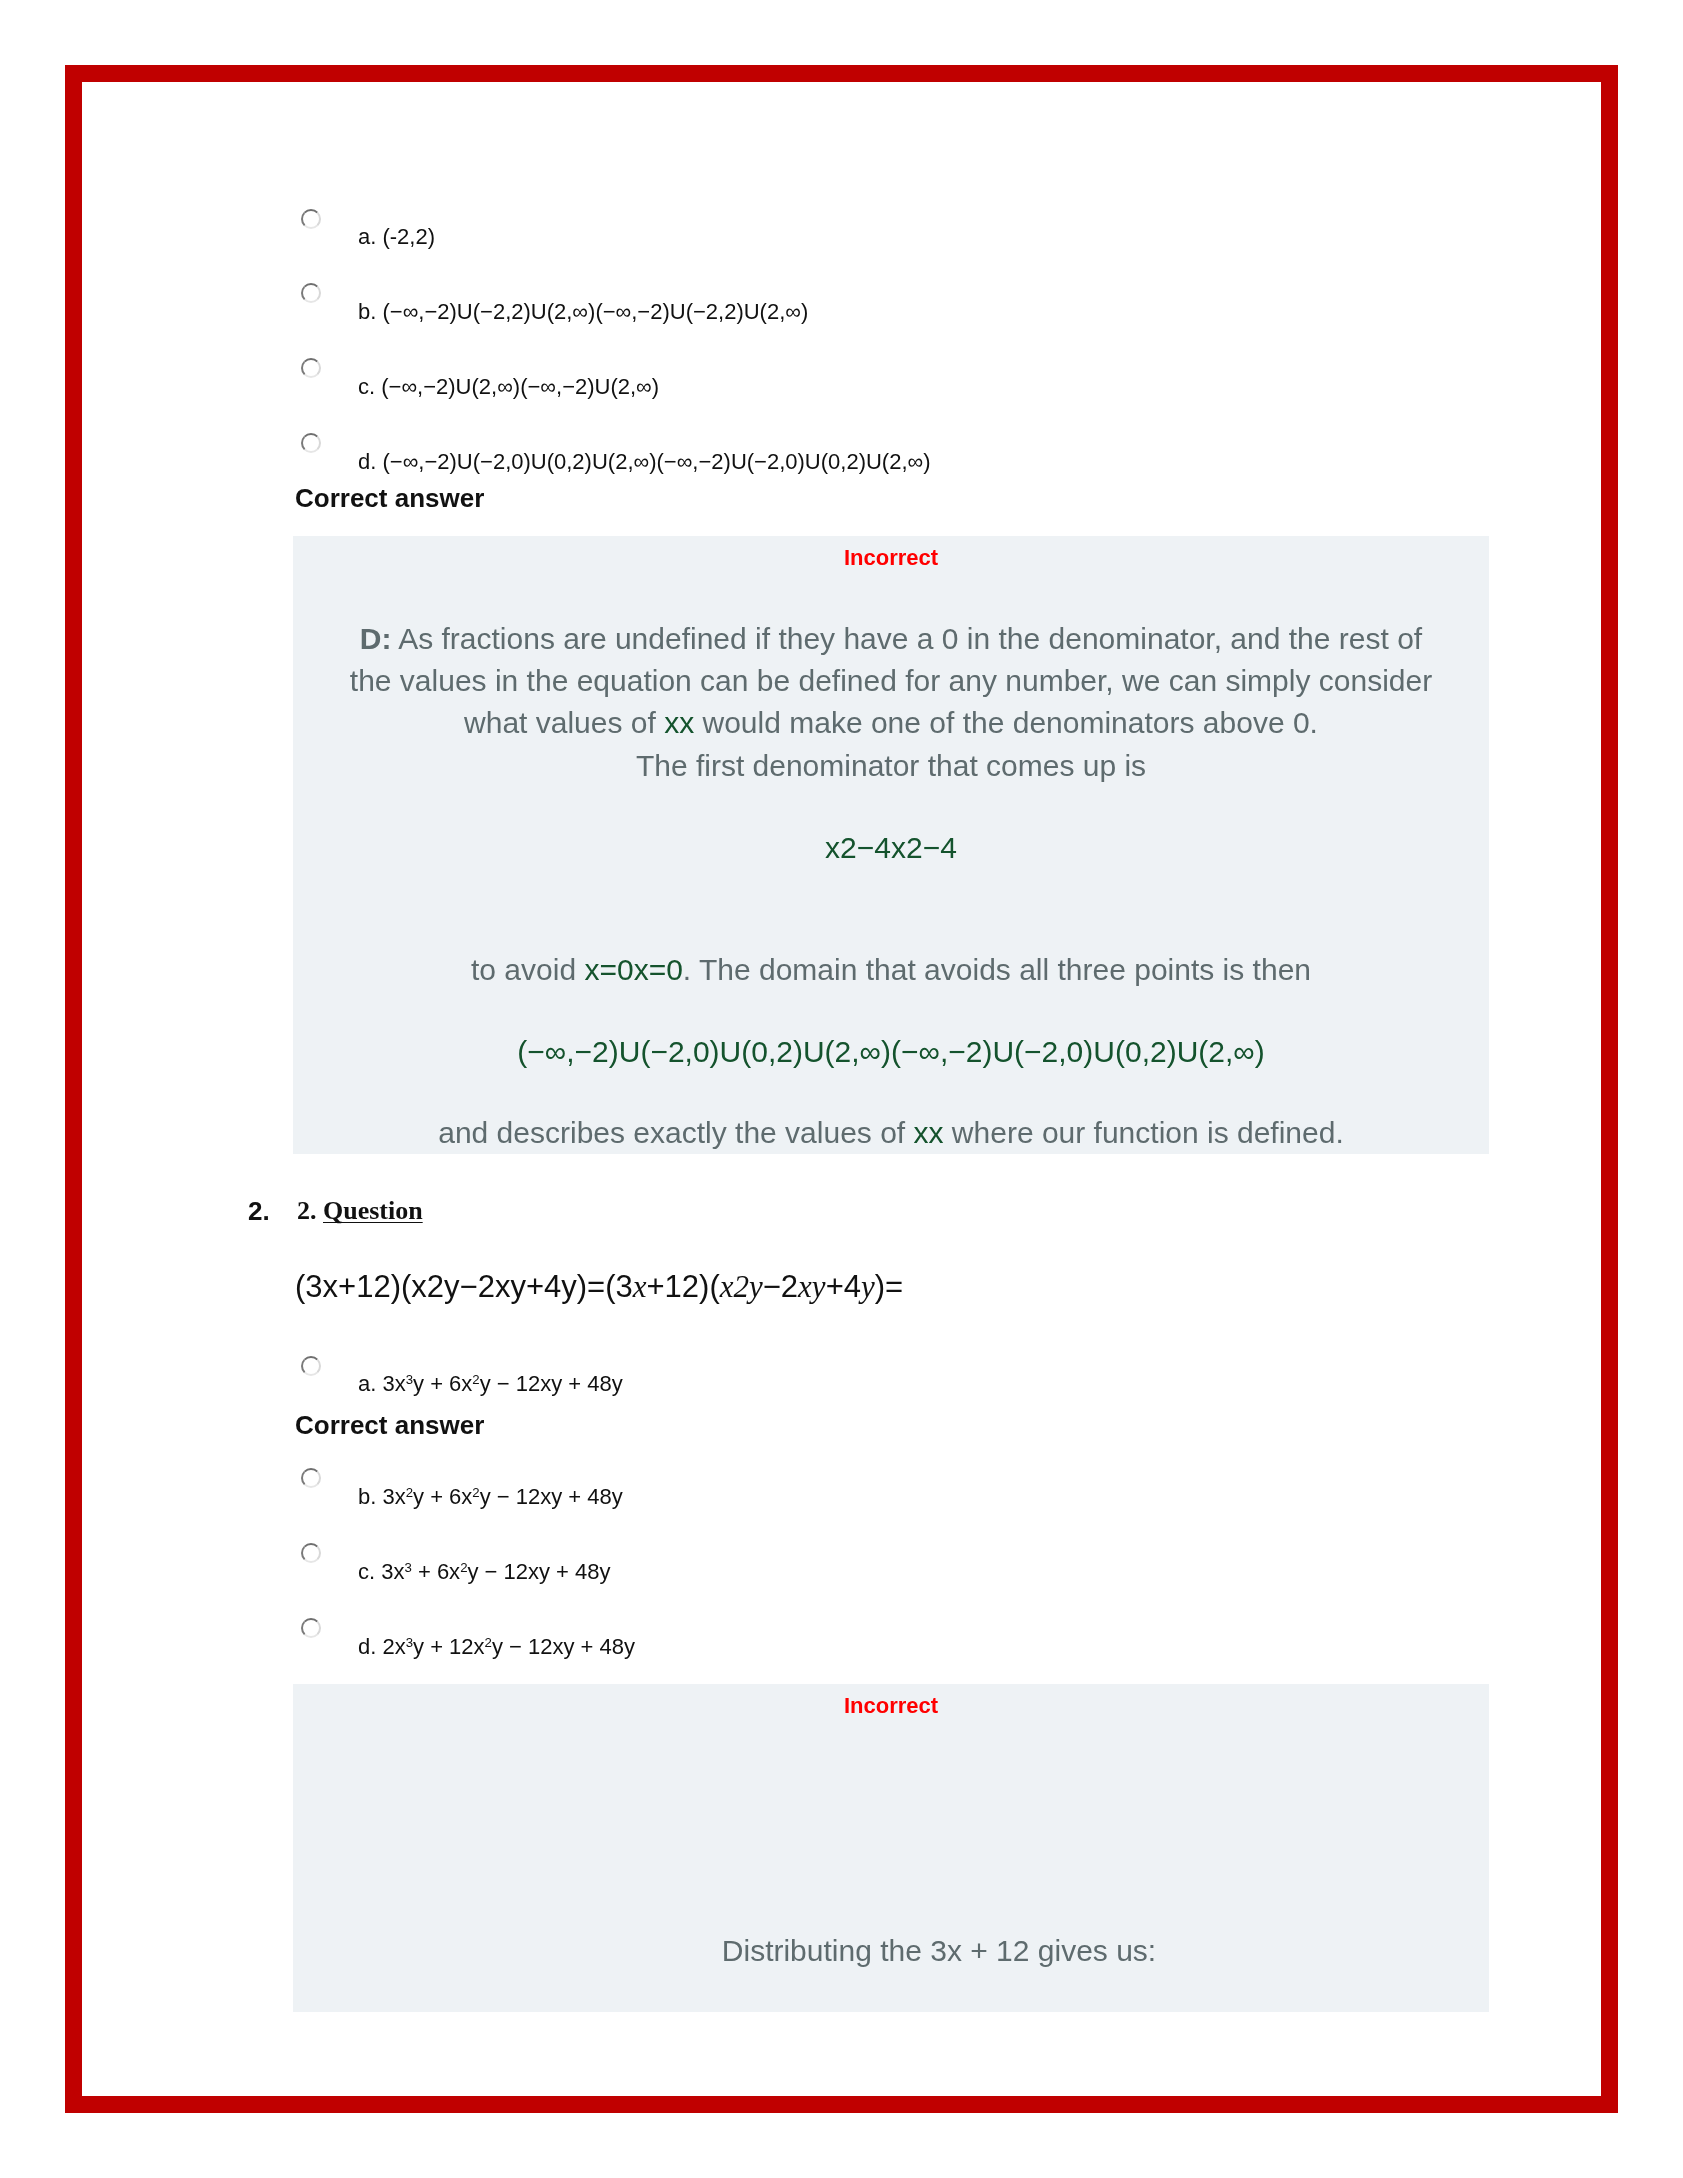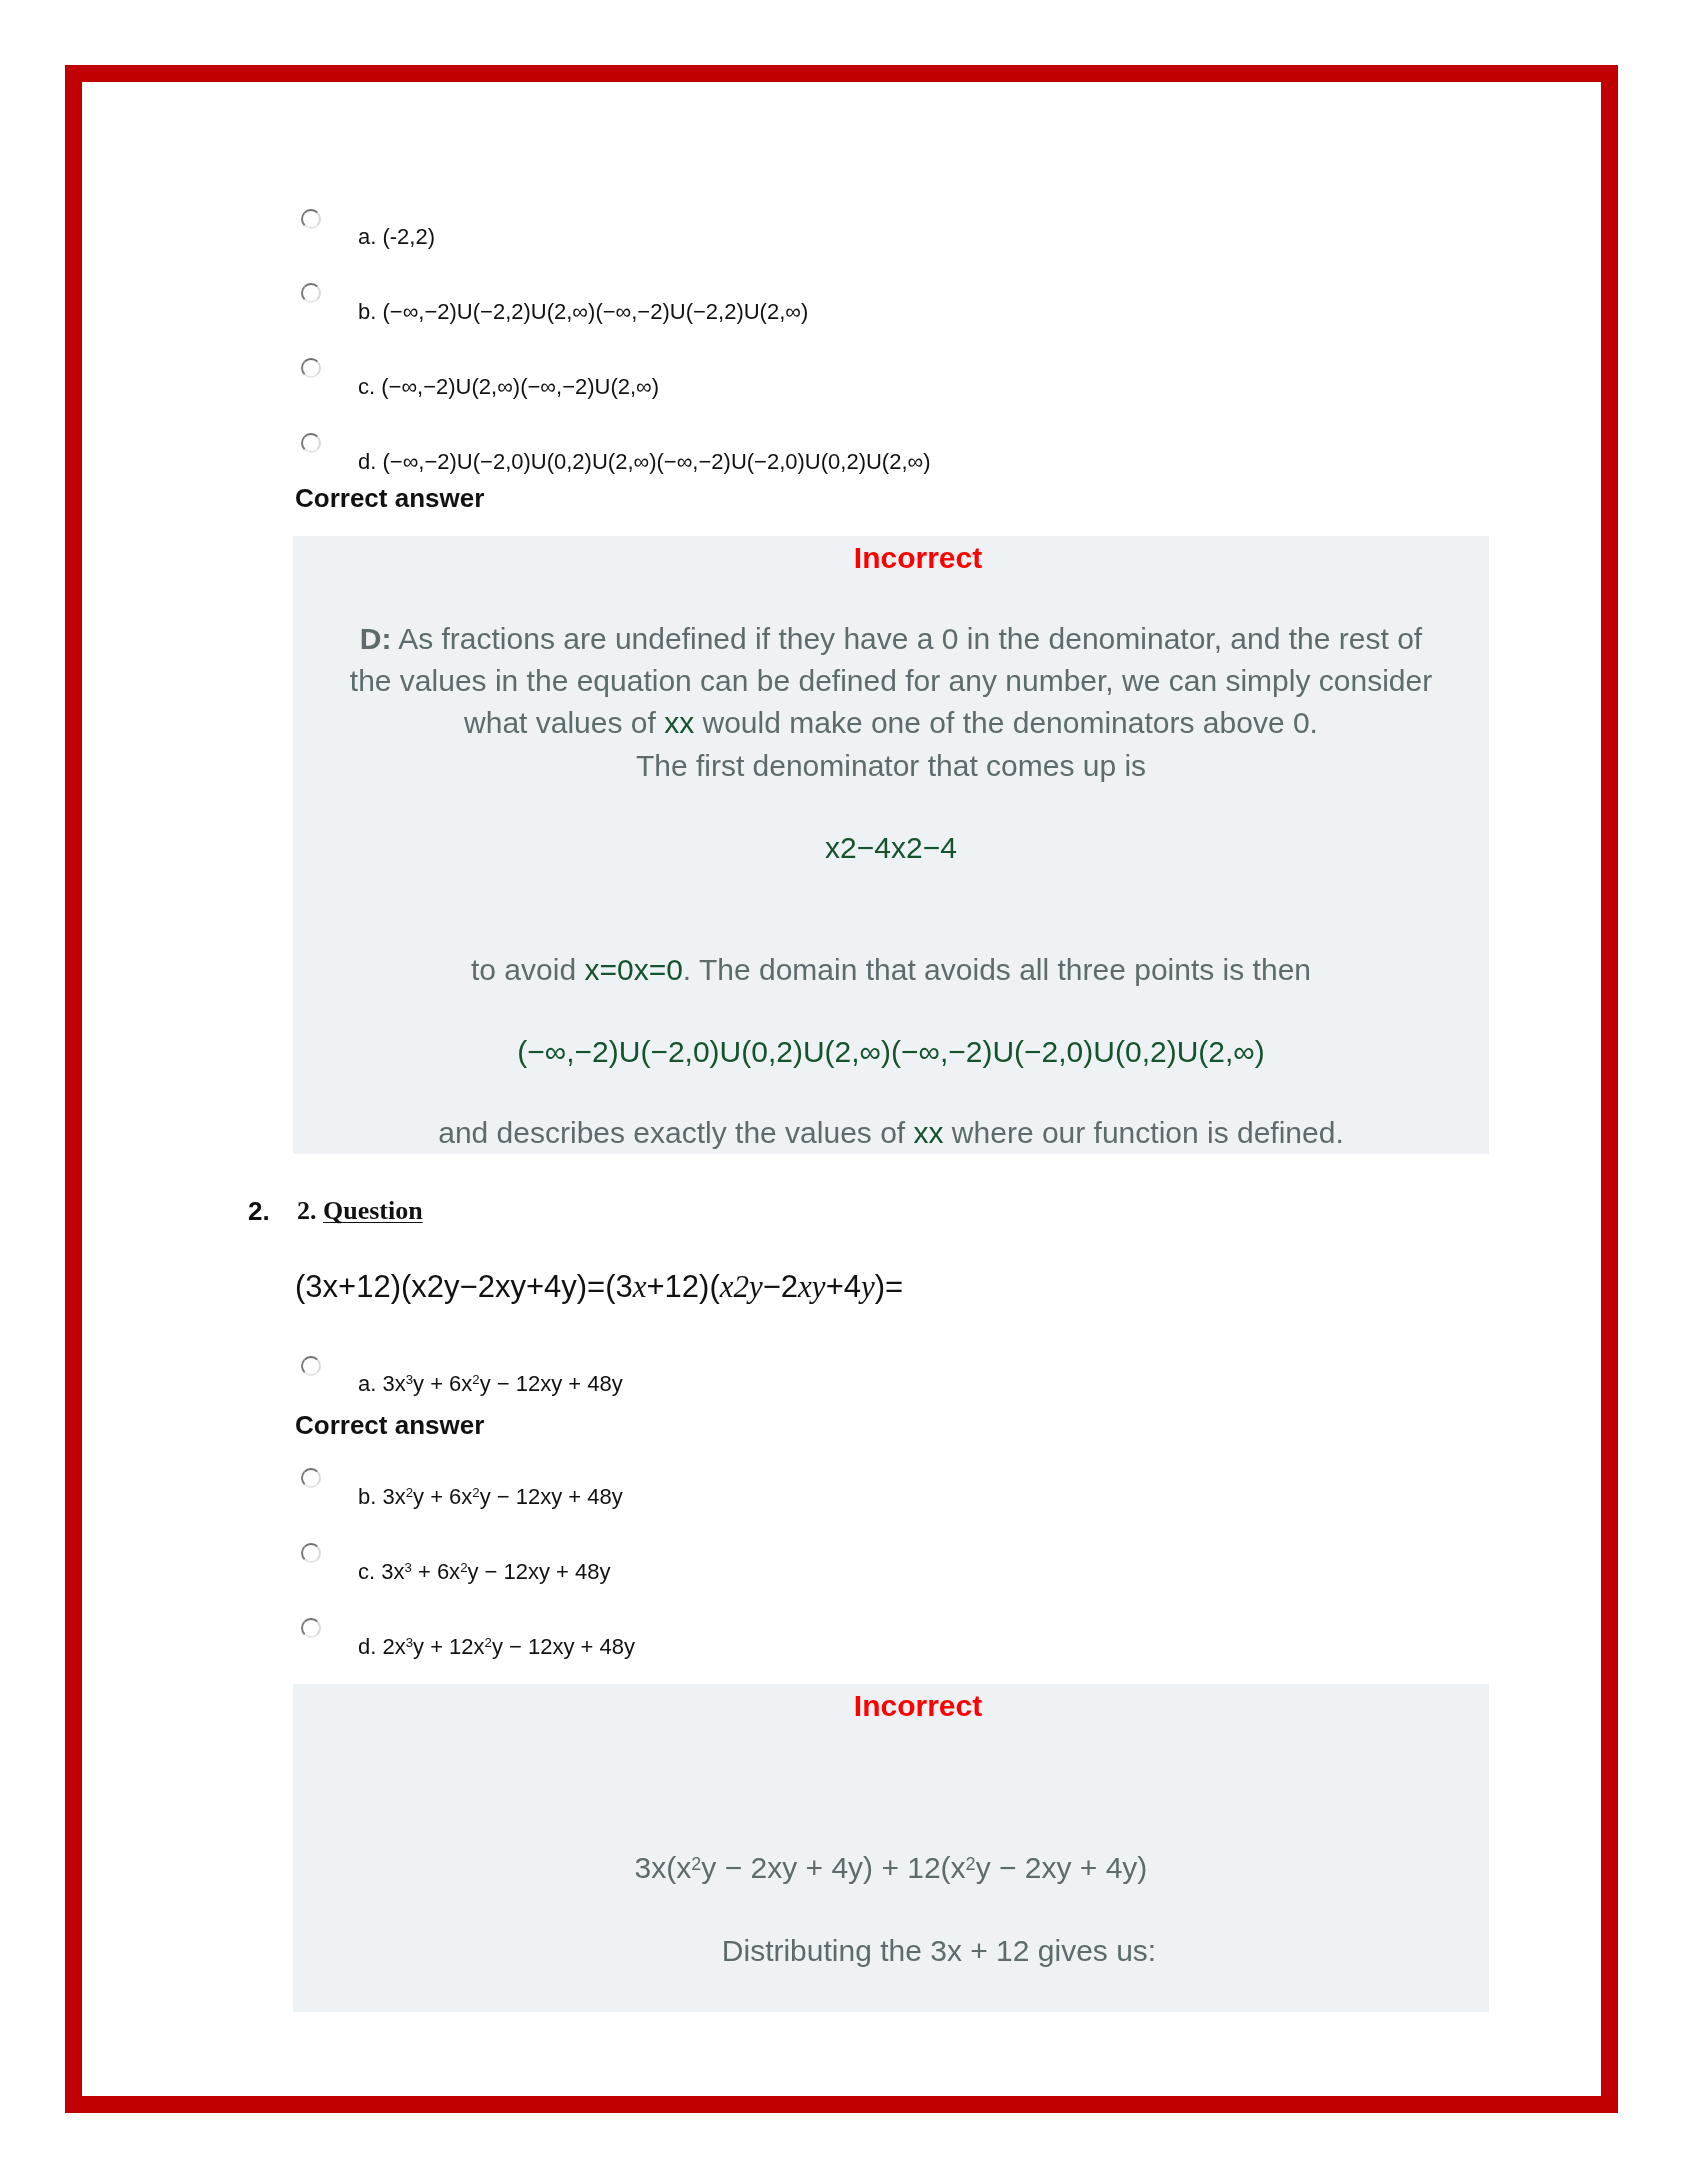--- a/index.html
+++ b/index.html
@@ -9,21 +9,21 @@
            border:17px solid #c00000; }
   .radio { position:absolute; width:20px; height:20px; border-radius:50%;
            border:2px solid; border-color:#6f6f6f #d8d8d8 #e6e6e6 #7a7a7a;
            background:#fff; box-sizing:border-box; }
   .opt { position:absolute; left:358px; font-size:22px; line-height:36px; color:#111;
          white-space:nowrap; }
   .correct { position:absolute; left:295px; font-size:26px; font-weight:bold; color:#111; }
   .box { position:absolute; left:293px; width:1196px; background:#eef2f5; }
   .box .line { position:absolute; left:0; width:100%; text-align:center; font-size:30px;
                line-height:40px; color:#5e6b6e; white-space:nowrap; }
-  .box .hdr { color:#ff0000; font-weight:bold; font-size:30px;padding-left:27px; }
+  .box .hdr { color:#ff0000; font-weight:bold; font-size:22px; }
   .box .math { color:#14532d; }
   .box b { color:#5e6b6e; }
   .q-num { position:absolute; left:248px; font-size:26px; font-weight:bold; }
   .q-title { position:absolute; left:297px; font-size:26px; font-weight:bold;font-family:Liberation Serif, serif; }
   .q-expr { position:absolute; left:295px; font-size:31px; color:#111; white-space:nowrap; }
   .q-expr i { font-family:"Liberation Serif", "DejaVu Serif", serif; }
   sup { font-size:60%; vertical-align:top; position:relative; top:-4px; }
 </style>
 </head>
 <body>
@@ -70,21 +70,20 @@
 <div class="opt" style="top:1479px;"><span data-bind="question2.options.1.prefix">b. 3x</span><sup data-bind="question2.options.1.s1">2</sup><span data-bind="question2.options.1.m1">y + 6x</span><sup data-bind="question2.options.1.s2">2</sup><span data-bind="question2.options.1.rest">y − 12xy + 48y</span></div>
 
 <div class="radio" style="left:301px; top:1543px;"></div>
 <div class="opt" style="top:1554px;"><span data-bind="question2.options.2.prefix">c. 3x</span><sup data-bind="question2.options.2.s1">3</sup><span data-bind="question2.options.2.m1"> + 6x</span><sup data-bind="question2.options.2.s2">2</sup><span data-bind="question2.options.2.rest">y − 12xy + 48y</span></div>
 
 <div class="radio" style="left:301px; top:1618px;"></div>
 <div class="opt" style="top:1629px;"><span data-bind="question2.options.3.prefix">d. 2x</span><sup data-bind="question2.options.3.s1">3</sup><span data-bind="question2.options.3.m1">y + 12x</span><sup data-bind="question2.options.3.s2">2</sup><span data-bind="question2.options.3.rest">y − 12xy + 48y</span></div>
 
 <div class="box" style="top:1684px; height:328px;">
   <div class="line hdr" style="top:2px;" data-bind="question2.feedback.status">Incorrect</div>
-  <div class="line" style="top:164px;"><span data-bind="question2.feedback.formula_a">3x(x</span><sup data-bind="question2.feedback.formula_s1">2</sup><span data-bind="question2.feedback.formula_b">y − 2xy + 4y) + 12(x</span><sup data-bind="question2.feedback.formula_s2">2</sup><span data-bind="question2.feedback.formula_c">y − 2xy + 4y)</span></div>
   <div class="line" style="top:247px;padding-left:48px;" data-bind="question2.feedback.line2">Distributing the 3x + 12 gives us:</div>
 </div>
 
 <style>
   [data-bind="question2.title_word"] { text-decoration: underline; text-decoration-thickness:1px; text-underline-offset:3px; text-decoration-skip-ink:none; }
   [data-bind="question2.title_word"] { text-decoration-line: underline; }
 </style>
 
 
 </body></html>

